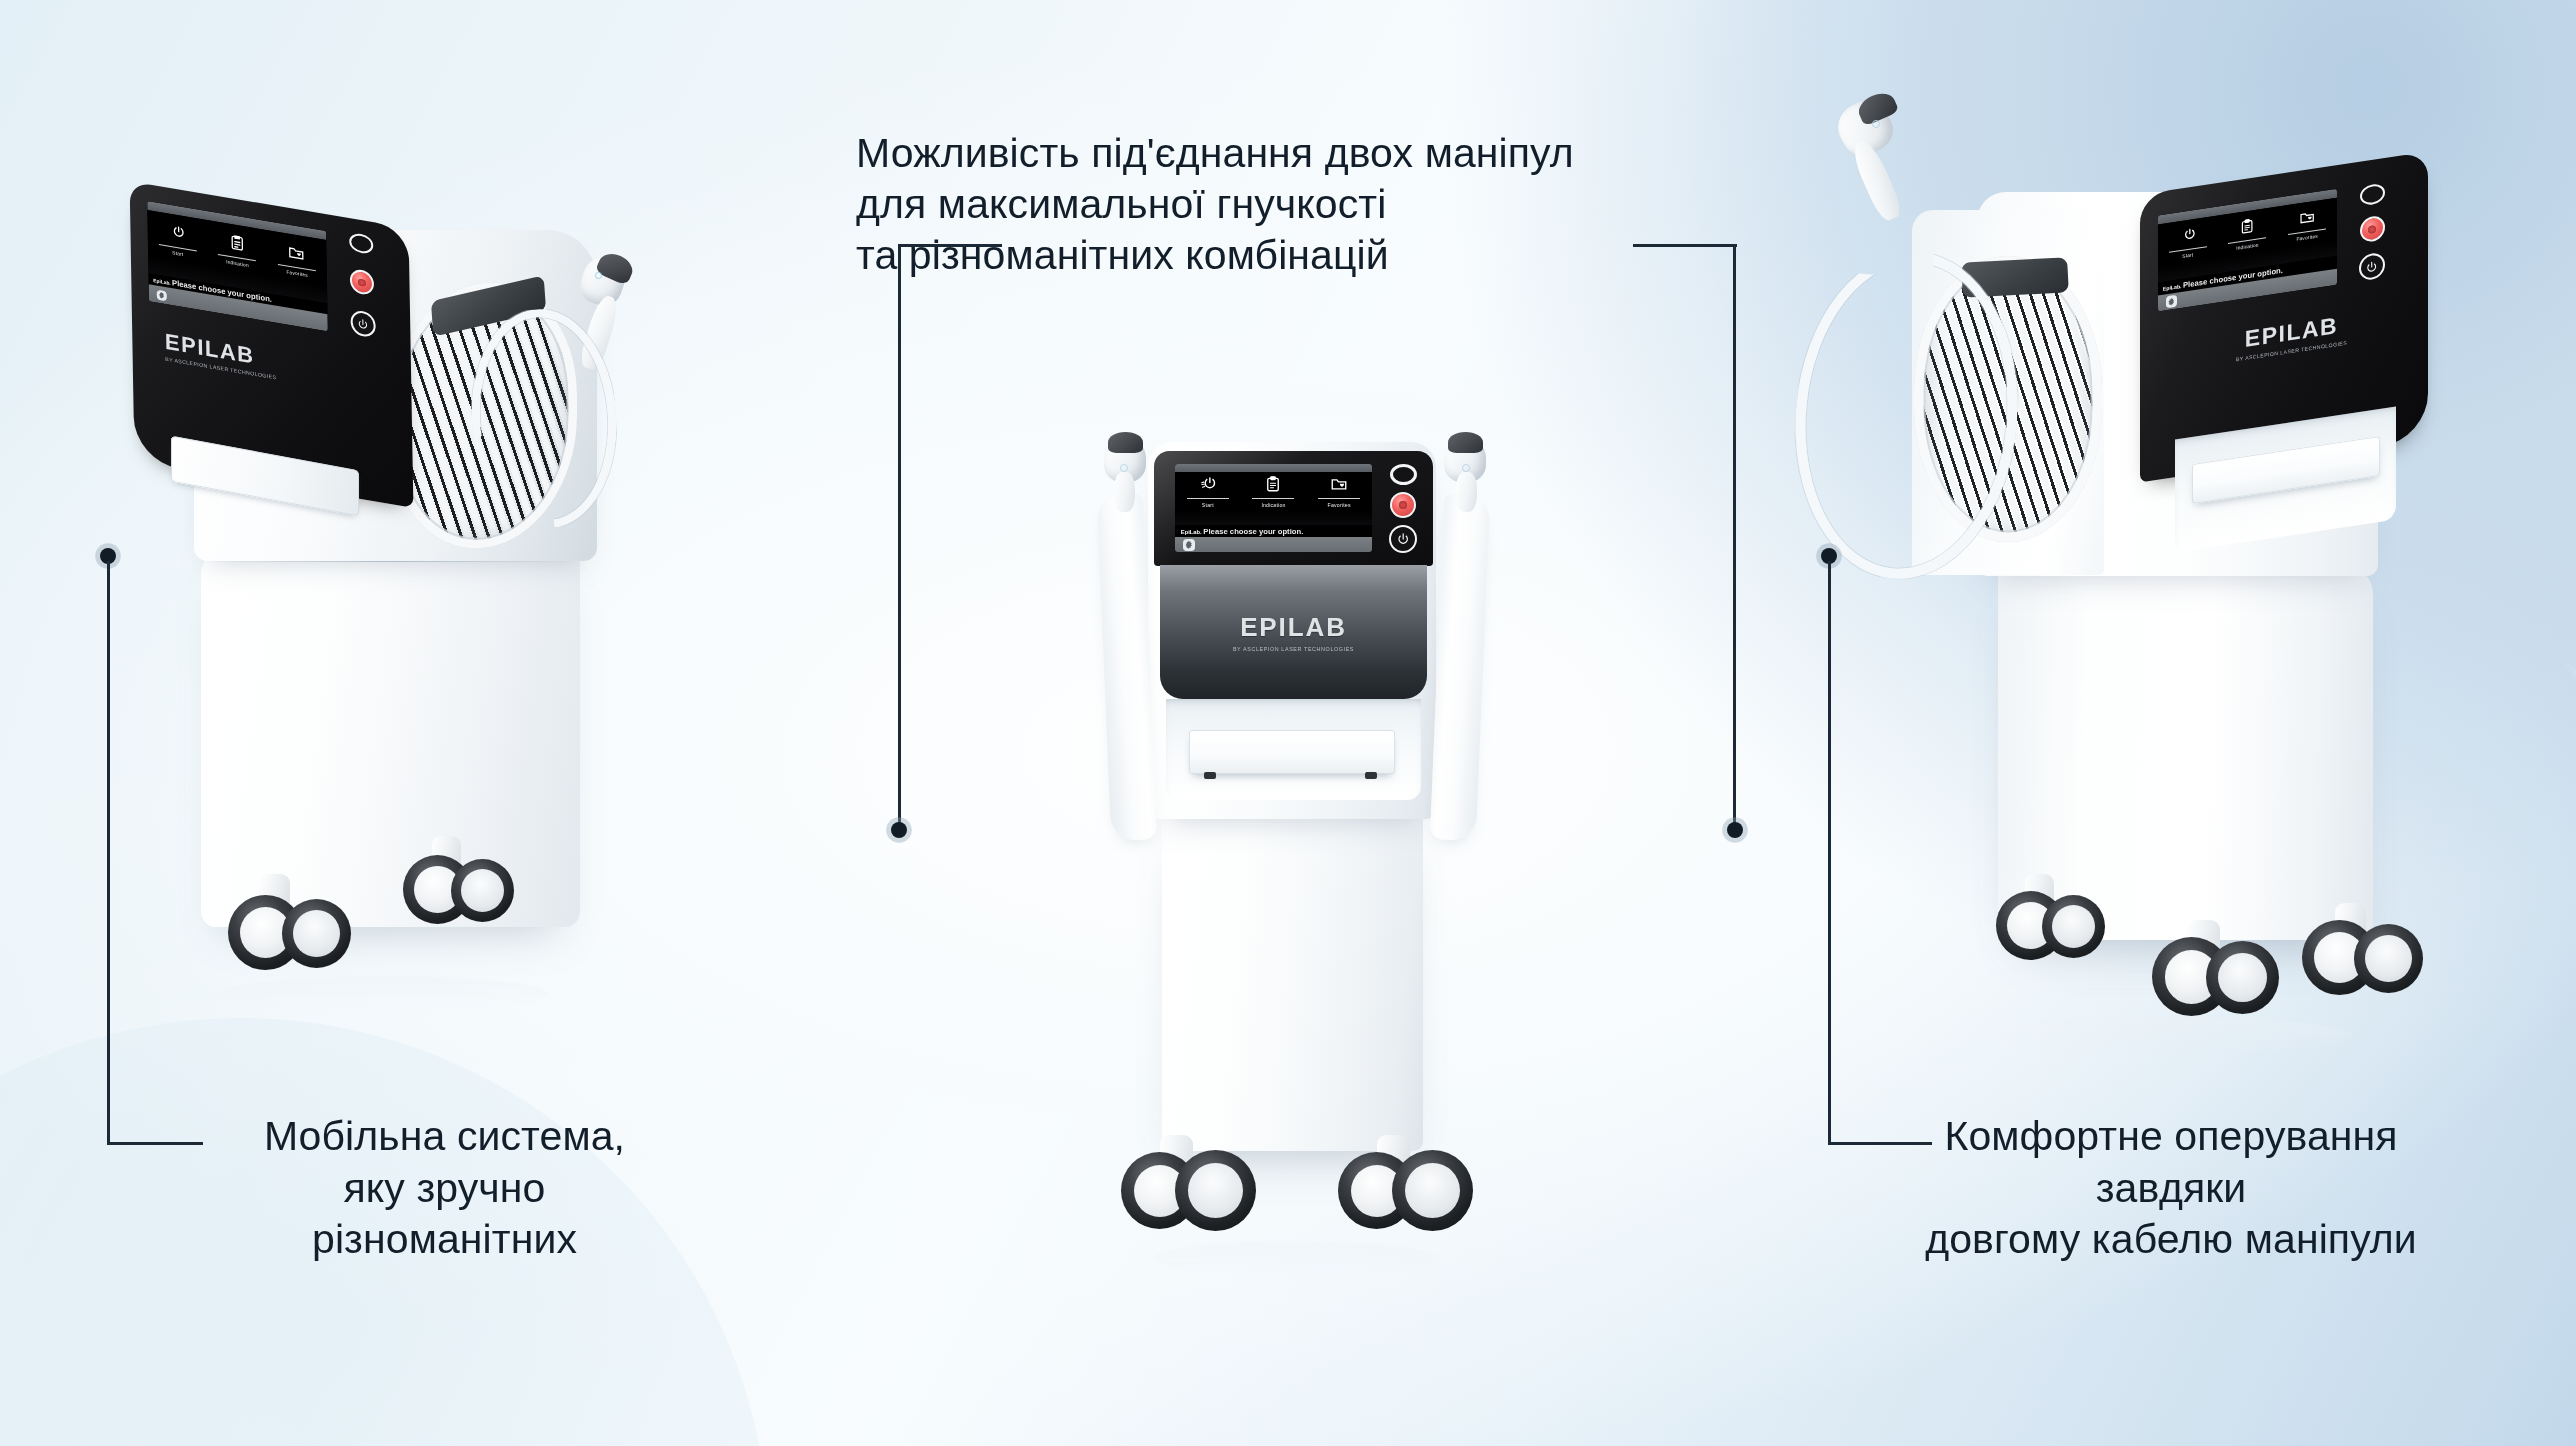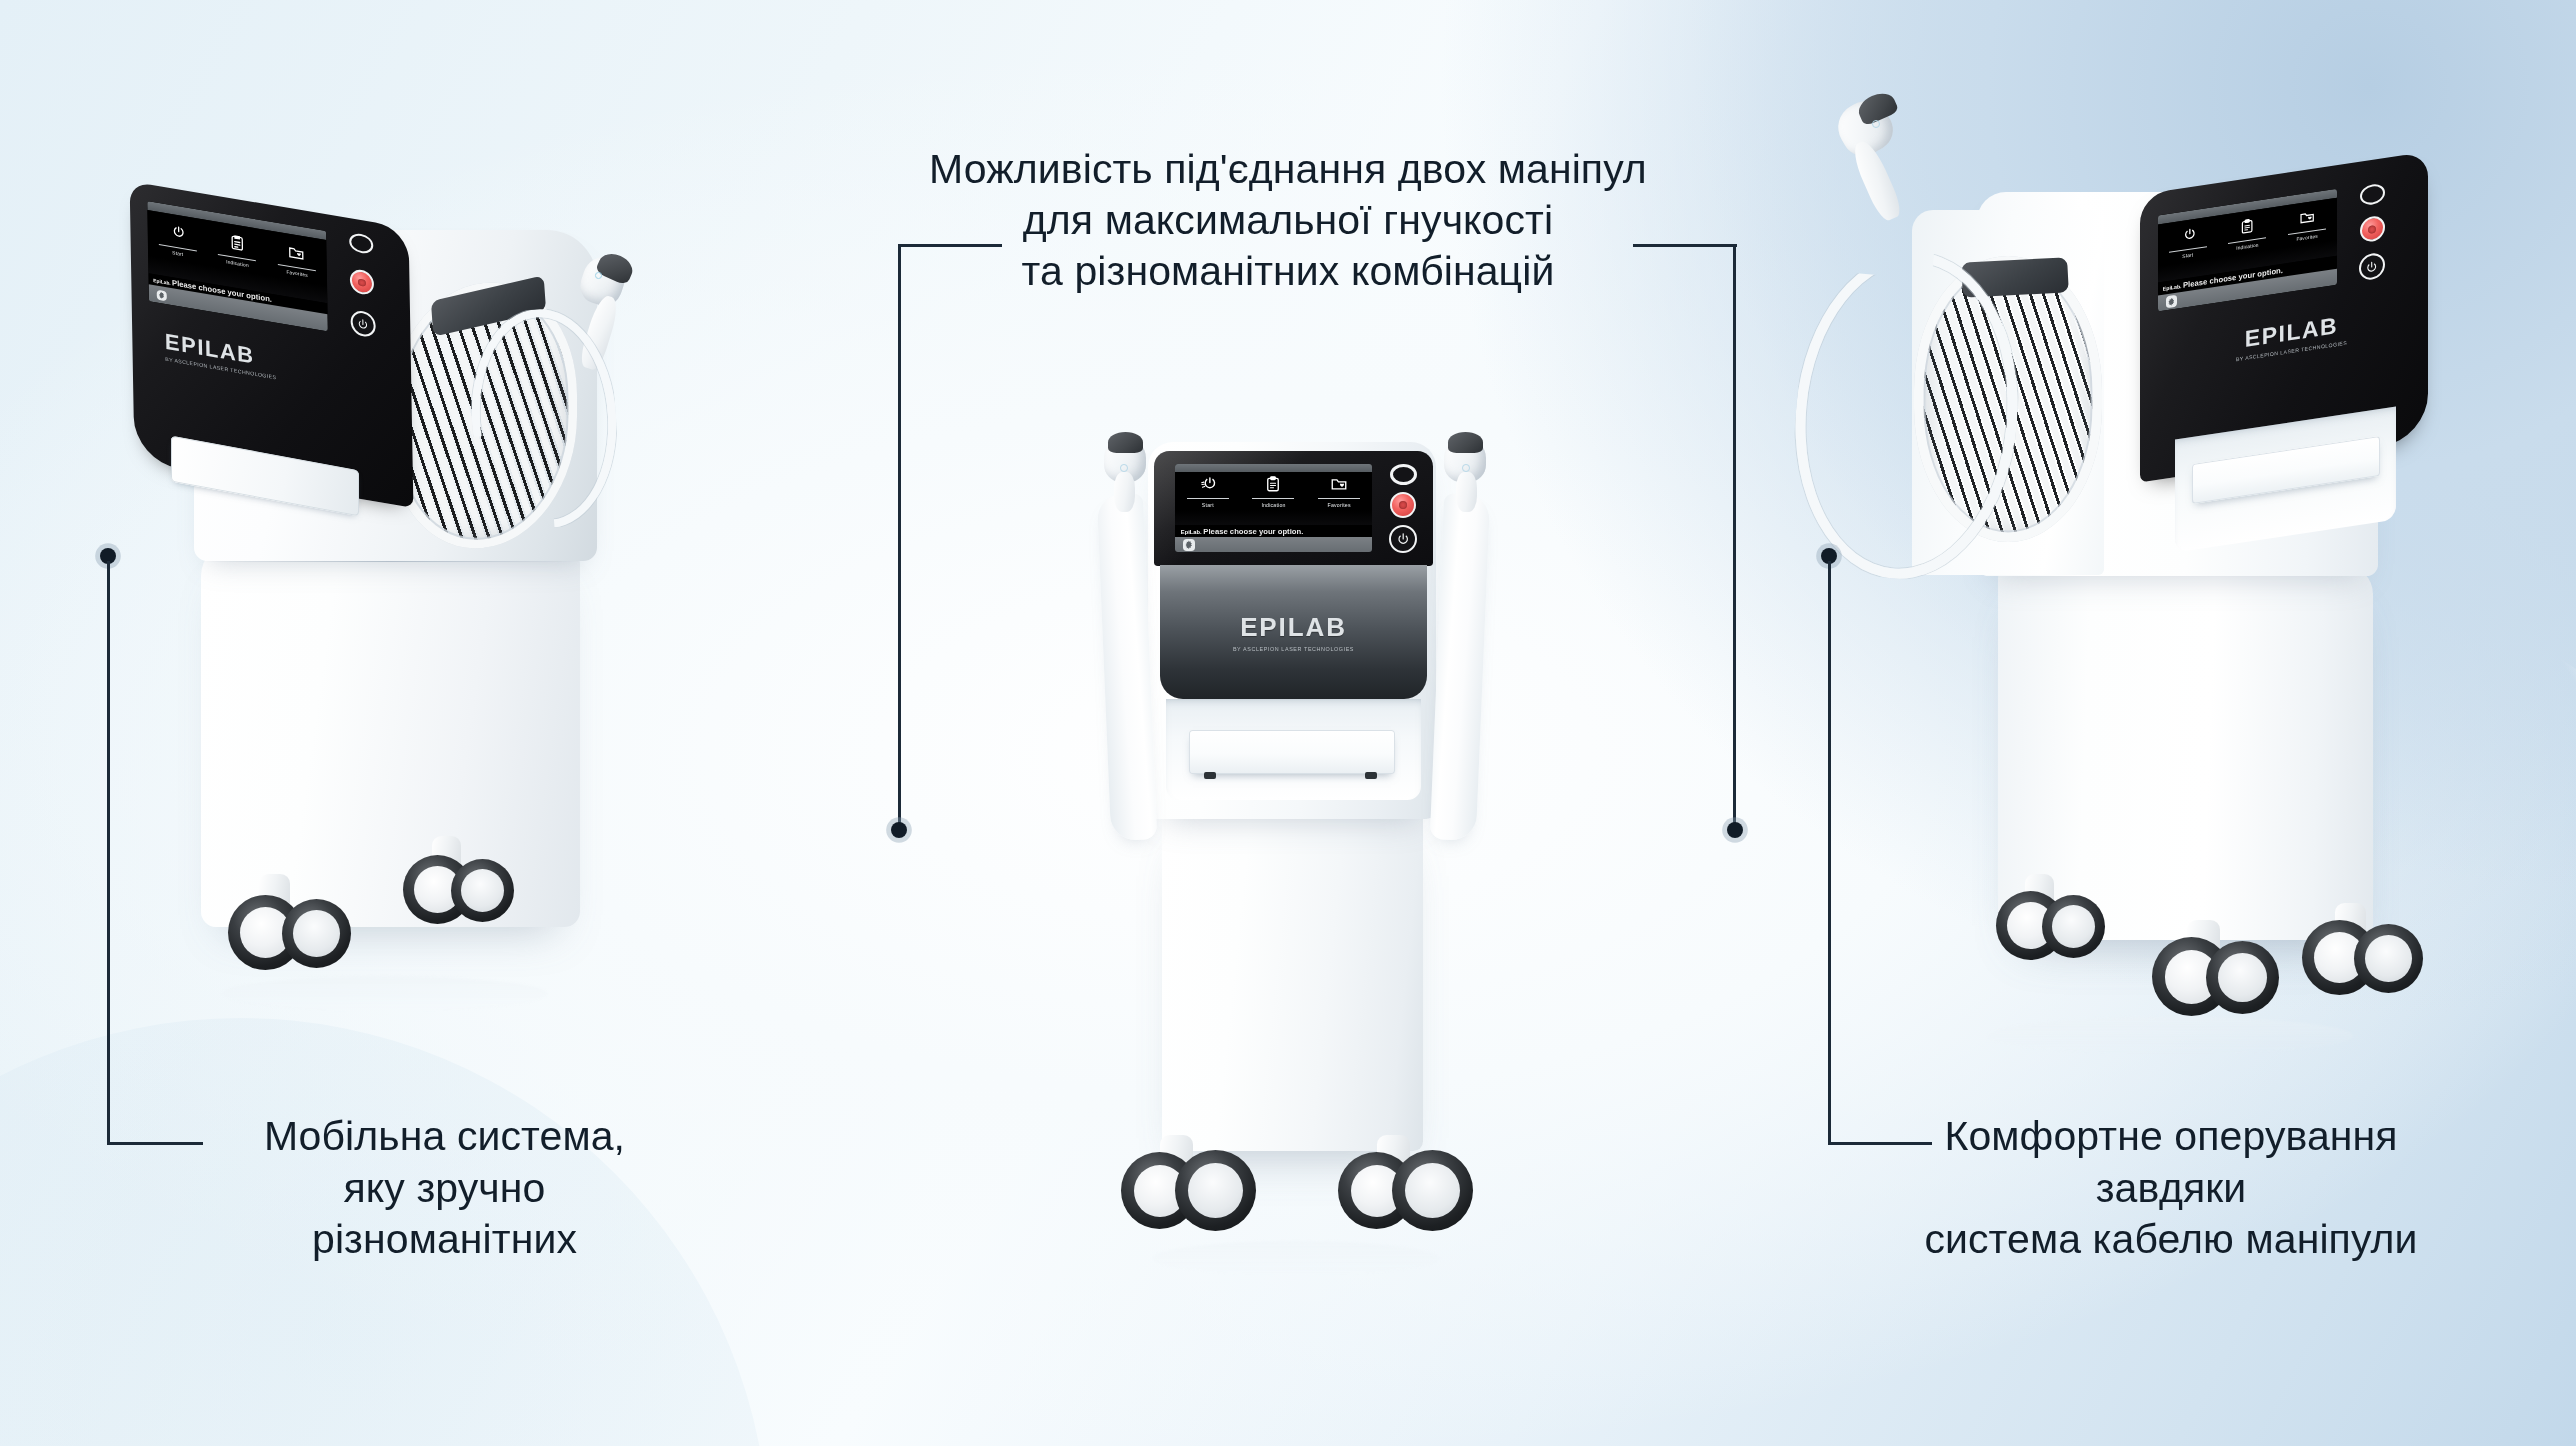--- a/index.html
+++ b/index.html
@@ -55,23 +55,23 @@
   .caption {
     position: absolute;
     color: #121e2a;
     font-weight: 400;
     line-height: 1.26;
     white-space: pre-line;
     letter-spacing: 0.1px;
   }
   #headline {
     left: 50%; transform: translateX(-50%);
-    top: 144px;
+    top: 128px;
     width: 864px;
-    text-align: center;
+    text-align: left;
     font-size: 41px;
     line-height: 1.24;
   }
   #caption-left {
     left: 219px; top: 1111px;
     width: 451px;
     text-align: center;
     font-size: 41px;
   }
   #caption-right {
@@ -732,14 +732,14 @@
 <div class="caption" id="headline">Можливість під'єднання двох маніпул
 для максимальної гнучкості
 та різноманітних комбінацій</div>
 
 <div class="caption" id="caption-left">Мобільна система,
 яку зручно
 різноманітних</div>
 
 <div class="caption" id="caption-right">Комфортне оперування
 завдяки
-система кабелю маніпули</div>
+довгому кабелю маніпули</div>
 
 
 </body></html>

